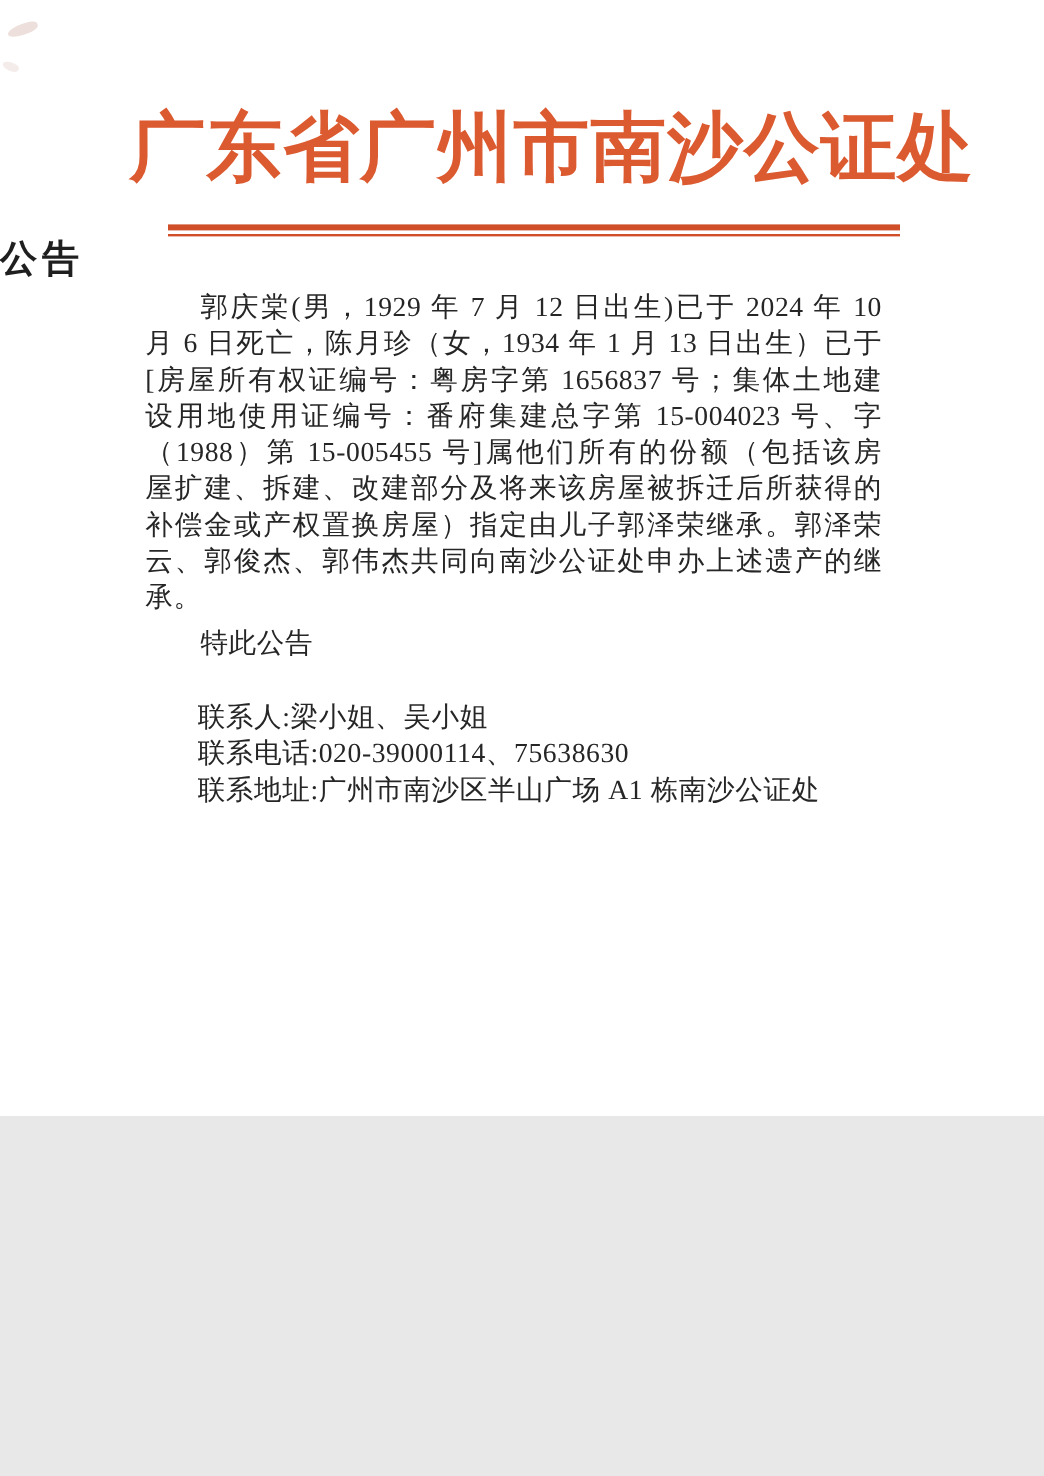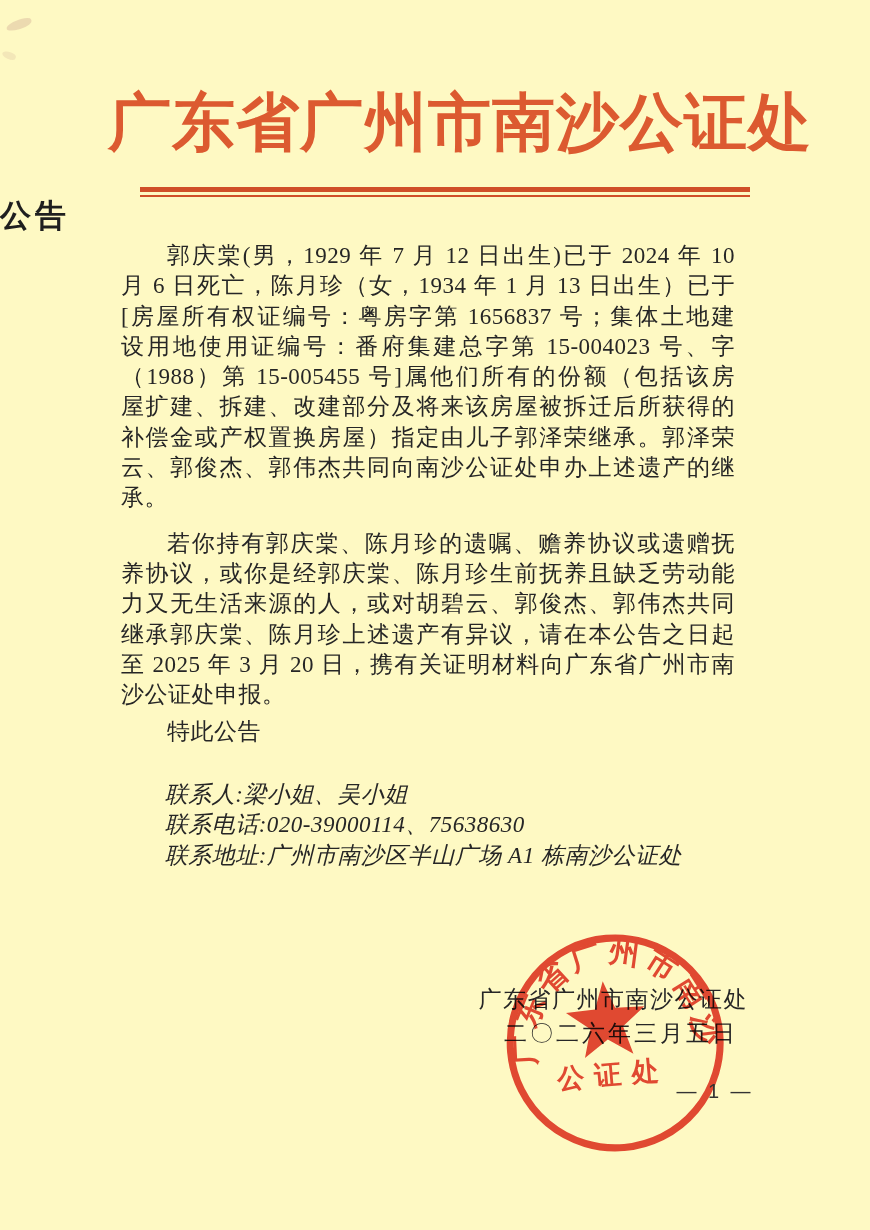--- a/index.html
+++ b/index.html
@@ -1,20 +1,20 @@
 <!DOCTYPE html>
 <html lang="zh"><head>
 <meta charset="utf-8">
 <style>
   html,body { margin:0; padding:0; background:#e8e8e8; }
   .page {
     position: relative;
-    width: 870px; height: 1230px;
+    width: 870px; height: 930px;
     margin: 0 auto;
-    background: #fef9c3;
+    background: #ffffff;
     overflow: hidden;
     font-family: "Liberation Serif", "DejaVu Serif", serif;
     color: #262626;
   }
   
   .smudge { position:absolute; background:rgba(190,140,130,0.28); border-radius:60% 40% 50% 50%; }
   .smudge.s1 { left:6px; top:20px; width:26px; height:9px; transform:rotate(-18deg); }
   .smudge.s2 { left:2px; top:52px; width:14px; height:7px; transform:rotate(24deg); opacity:.6; }
 
   .org-title {
@@ -35,21 +35,21 @@
 
   .body-text {
     position:absolute; left:121px; top:241px; width:614px;
     font-size:23px; line-height:30.3px;
     letter-spacing:0.5px;
   }
   .para > div:first-child { text-indent:2em; }
   .jline { text-align:justify; text-align-last:justify; }
   .para-2 { margin-top:15px; }
   .closing { margin-top:7px; text-indent:2em; }
-  .contact { margin-top:32px; padding-left:1.9em; line-height:30.5px;font-style:italic; }
+  .contact { margin-top:32px; padding-left:1.9em; line-height:30.5px; }
 
   .signature {
     position:absolute; top:983px; left:400px; width:348px;
     font-size:23px; line-height:34px; text-align:right;
     letter-spacing:1.5px;
   }
   .signature .sig-date { padding-right:10px; letter-spacing:3px; }
 
   .seal {
     position:absolute; left:503px; top:930px;
@@ -90,28 +90,20 @@
         <div class="jline">郭庆棠(男，1929 年 7 月 12 日出生)已于 2024 年 10</div>
         <div class="jline">月 6 日死亡，陈月珍（女，1934 年 1 月 13 日出生）已于</div>
         <div class="jline">[房屋所有权证编号：粤房字第 1656837 号；集体土地建</div>
         <div class="jline">设用地使用证编号：番府集建总字第 15-004023 号、字</div>
         <div class="jline">（1988）第 15-005455 号]属他们所有的份额（包括该房</div>
         <div class="jline">屋扩建、拆建、改建部分及将来该房屋被拆迁后所获得的</div>
         <div class="jline">补偿金或产权置换房屋）指定由儿子郭泽荣继承。郭泽荣</div>
         <div class="jline">云、郭俊杰、郭伟杰共同向南沙公证处申办上述遗产的继</div>
         <div>承。</div>
       </div>
-    <div class="para para-2">
-        <div class="jline">若你持有郭庆棠、陈月珍的遗嘱、赡养协议或遗赠抚</div>
-        <div class="jline">养协议，或你是经郭庆棠、陈月珍生前抚养且缺乏劳动能</div>
-        <div class="jline">力又无生活来源的人，或对胡碧云、郭俊杰、郭伟杰共同</div>
-        <div class="jline">继承郭庆棠、陈月珍上述遗产有异议，请在本公告之日起</div>
-        <div class="jline">至 2025 年 3 月 20 日，携有关证明材料向广东省广州市南</div>
-        <div>沙公证处申报。</div>
-      </div>
     <div class="closing">特此公告</div>
     <div class="contact">
       <div>联系人:梁小姐、吴小姐</div>
       <div>联系电话:020-39000114、75638630</div>
       <div>联系地址:广州市南沙区半山广场 A1 栋南沙公证处</div>
     </div>
   </div>
 
   <div class="signature">
     <div class="sig-org">广东省广州市南沙公证处</div>

